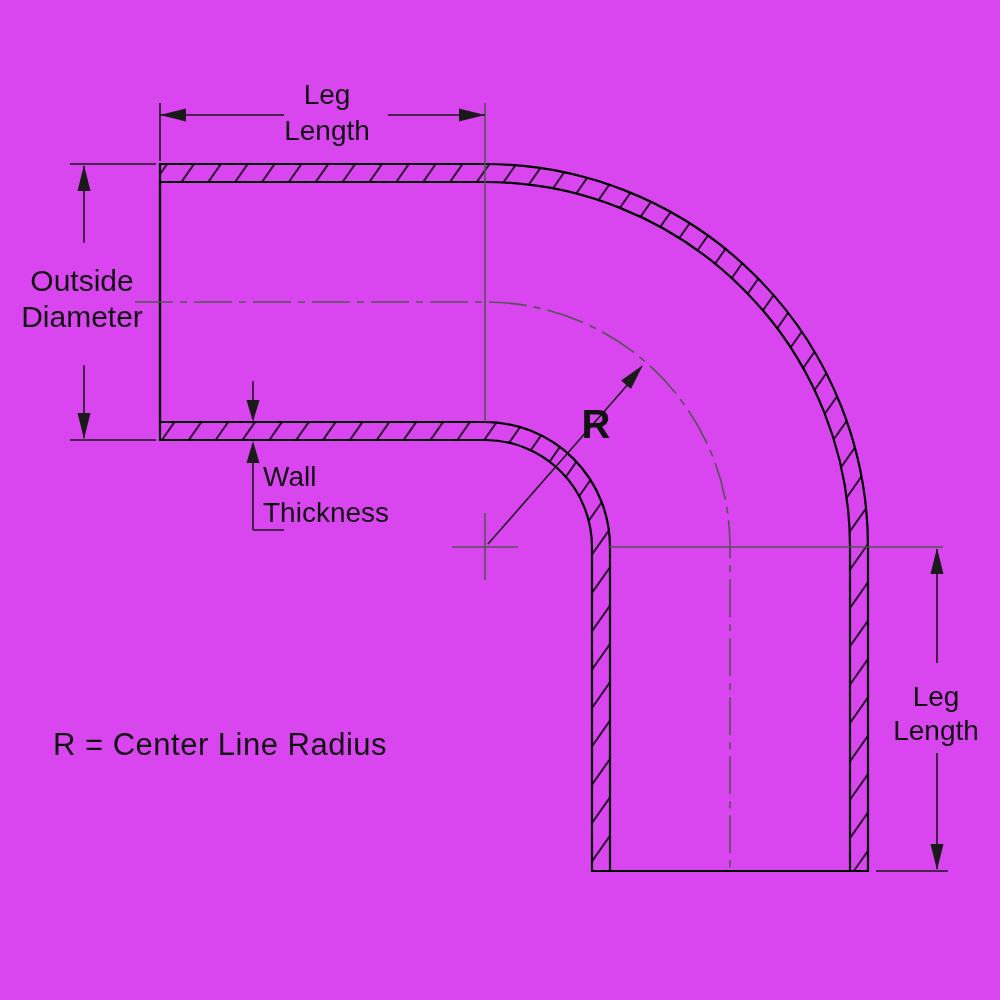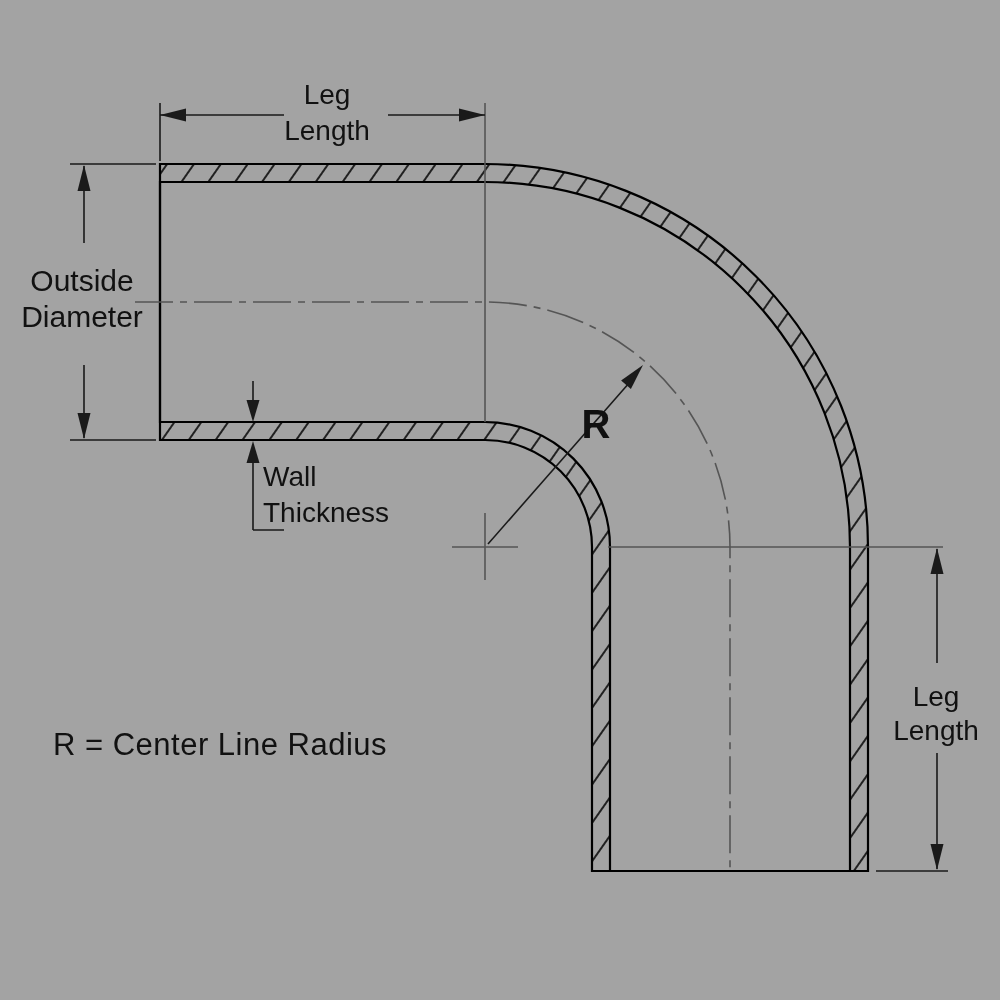--- a/index.html
+++ b/index.html
@@ -4,21 +4,21 @@
 <style>
   html, body {
     margin: 0;
     padding: 0;
     background: #ffffff;
   }
   .stage {
     width: 1000px;
     height: 1000px;
     position: relative;
-    background: #a3a3a3;
+    background: #d946ef;
     overflow: hidden;
   }
   svg { display: block; }
   text {
     font-family: "Liberation Sans", "DejaVu Sans", sans-serif;
     fill: #111111;
   }
   .lbl       { font-size: 28px; }
   .lbl-red   { font-size: 30px; }
   .lbl-legend{ font-size: 31px; letter-spacing: 0.5px; }

